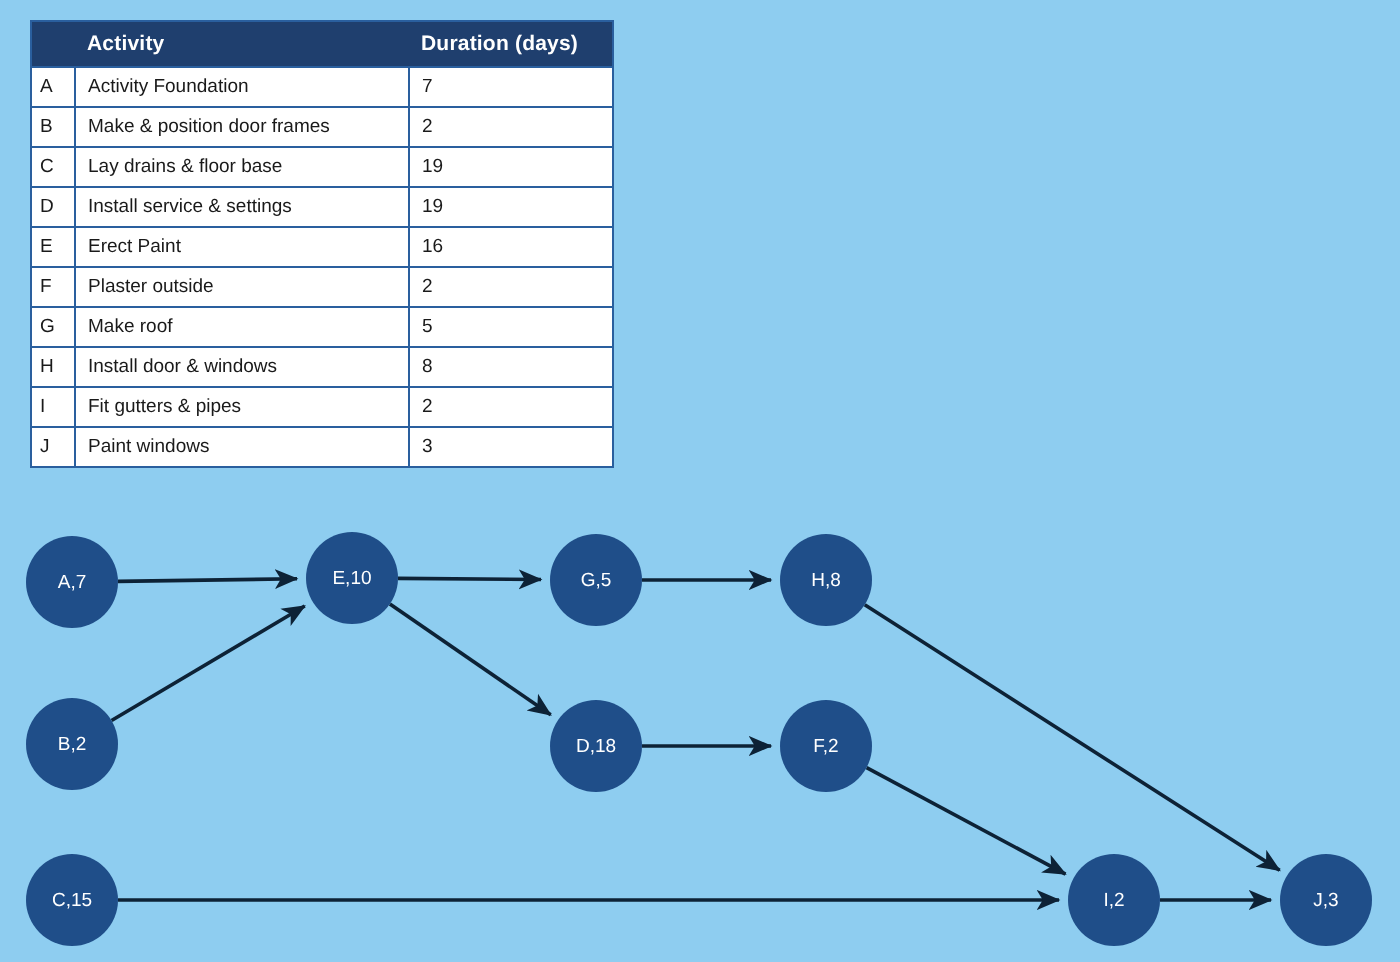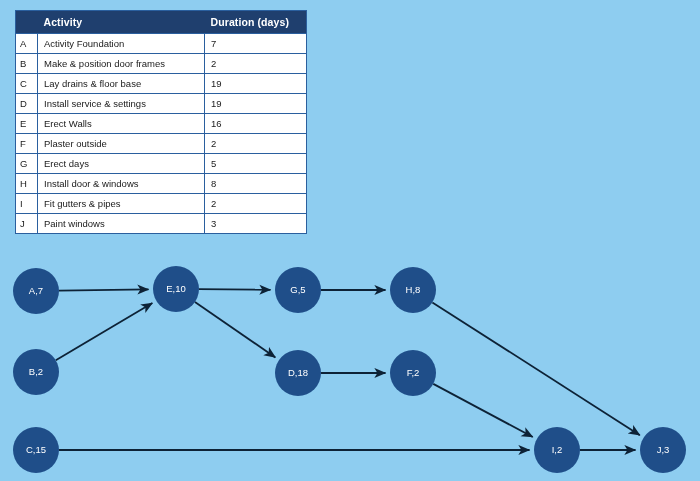--- a/index.html
+++ b/index.html
@@ -122,31 +122,31 @@
           <td>Lay drains &amp; floor base</td>
           <td>19</td>
         </tr>
         <tr>
           <td class="code-cell">D</td>
           <td>Install service &amp; settings</td>
           <td>19</td>
         </tr>
         <tr>
           <td class="code-cell">E</td>
-          <td>Erect Walls</td>
+          <td>Erect Paint</td>
           <td>16</td>
         </tr>
         <tr>
           <td class="code-cell">F</td>
           <td>Plaster outside</td>
           <td>2</td>
         </tr>
         <tr>
           <td class="code-cell">G</td>
-          <td>Erect days</td>
+          <td>Make roof</td>
           <td>5</td>
         </tr>
         <tr>
           <td class="code-cell">H</td>
           <td>Install door &amp; windows</td>
           <td>8</td>
         </tr>
         <tr>
           <td class="code-cell">I</td>
           <td>Fit gutters &amp; pipes</td>

